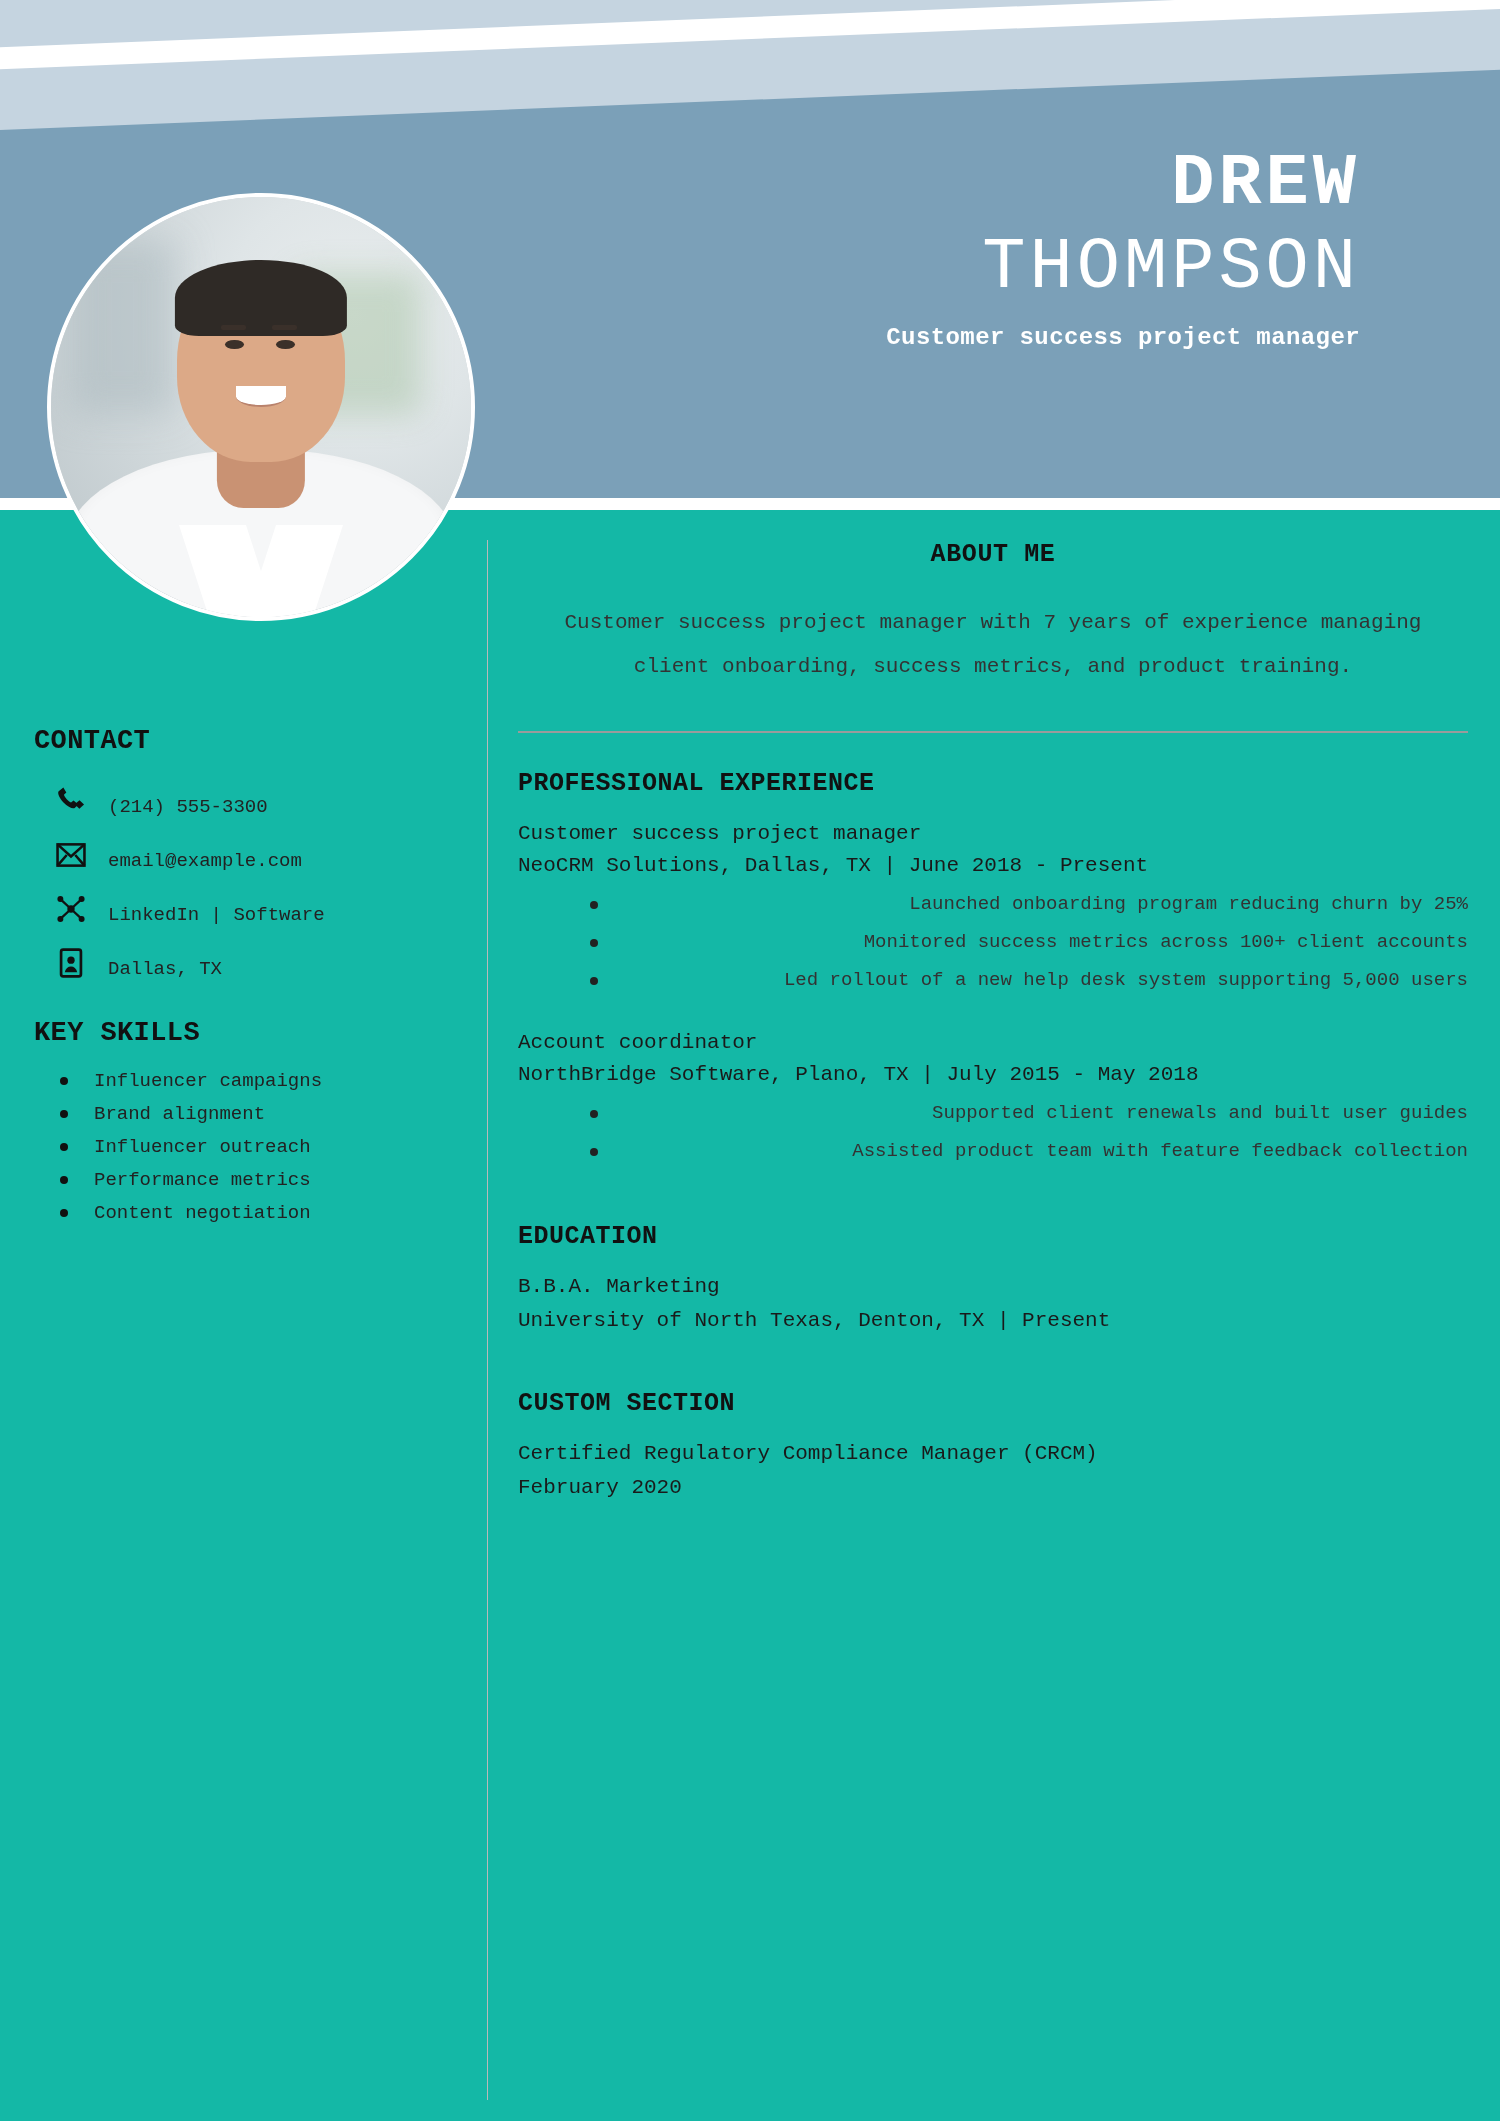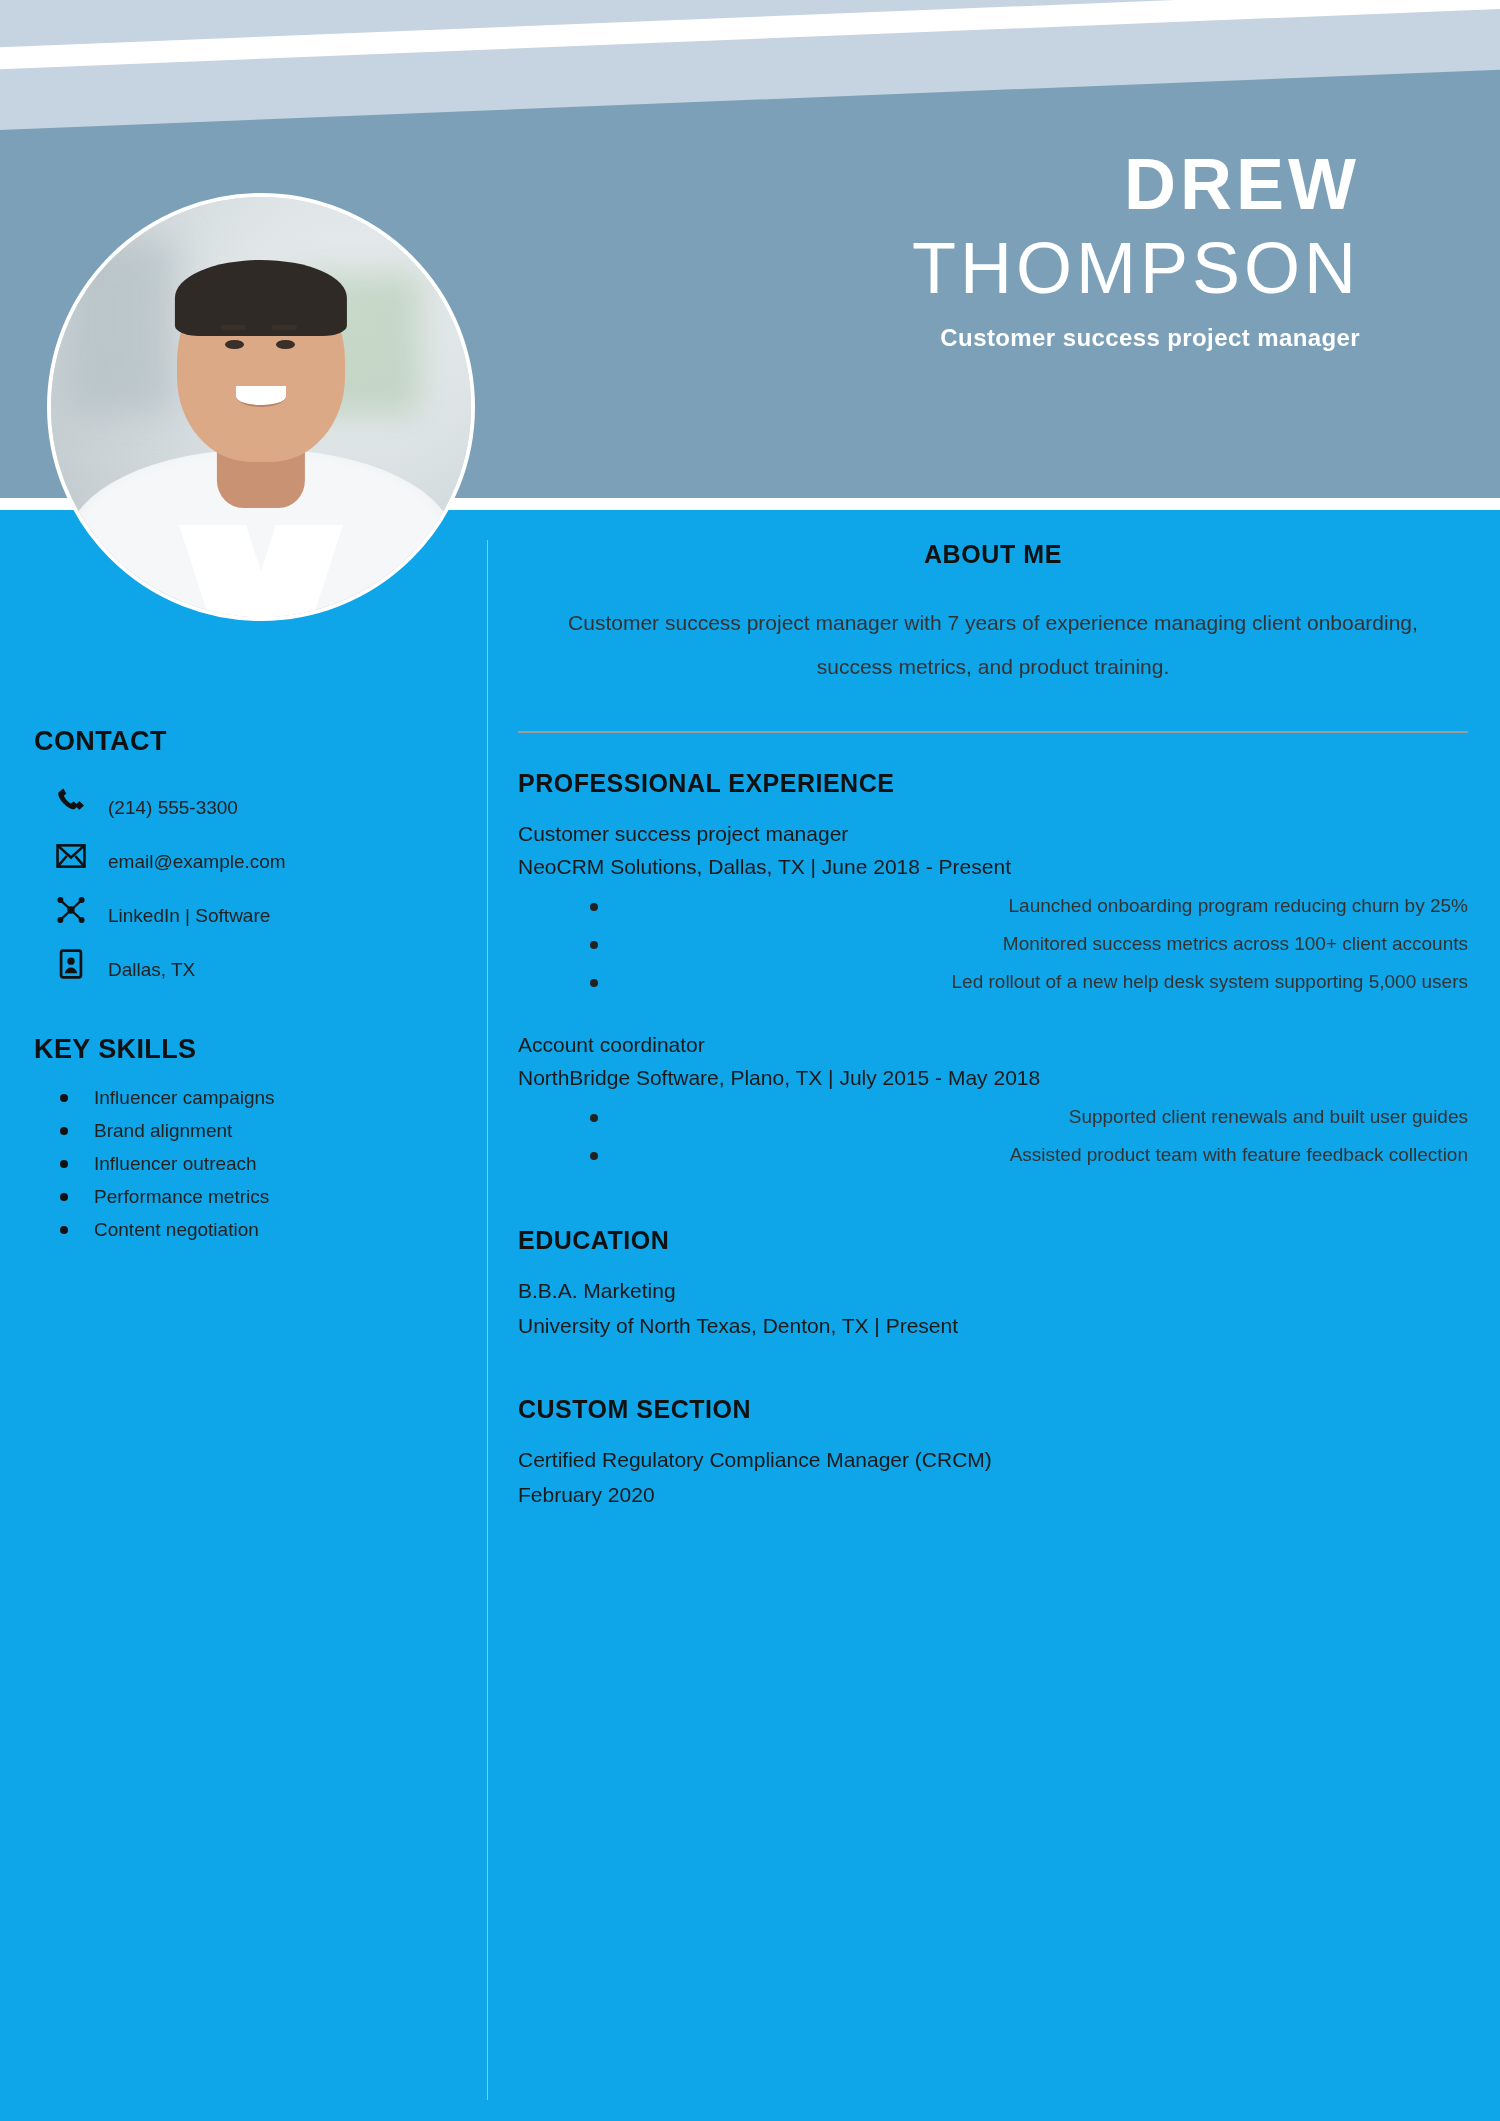--- a/index.html
+++ b/index.html
@@ -6,22 +6,23 @@
   html, body {
     width: 1500px;
     height: 2121px;
     background: #ffffff;
     font-family: "Liberation Sans", sans-serif;
   }
   .page {
     position: relative;
     width: 1500px;
     height: 2121px;
-    background: #0ea5e9;
+    background: #14b8a6;
     overflow: hidden;
+    font-family: Liberation Mono, monospace;
   }
 
   
   .header-band {
     position: absolute;
     top: 0; left: 0;
     width: 1500px;
     height: 510px;
     background: #7ba0b8;
     overflow: hidden;
@@ -236,21 +237,21 @@
     width: 74px;
     display: flex;
     justify-content: center;
     align-items: center;
     flex: 0 0 74px;
   }
   .contact-text {
     font-size: 19px;
     color: #222222;
   }
-  .skills-block { margin-top: 53px; }
+  .skills-block { margin-top: 38px; }
   .skill-item {
     display: flex;
     align-items: center;
     margin-bottom: 11px;
   }
   .bullet-dot {
     width: 8px; height: 8px;
     border-radius: 50%;
     background: #111;
     margin-left: 26px;

